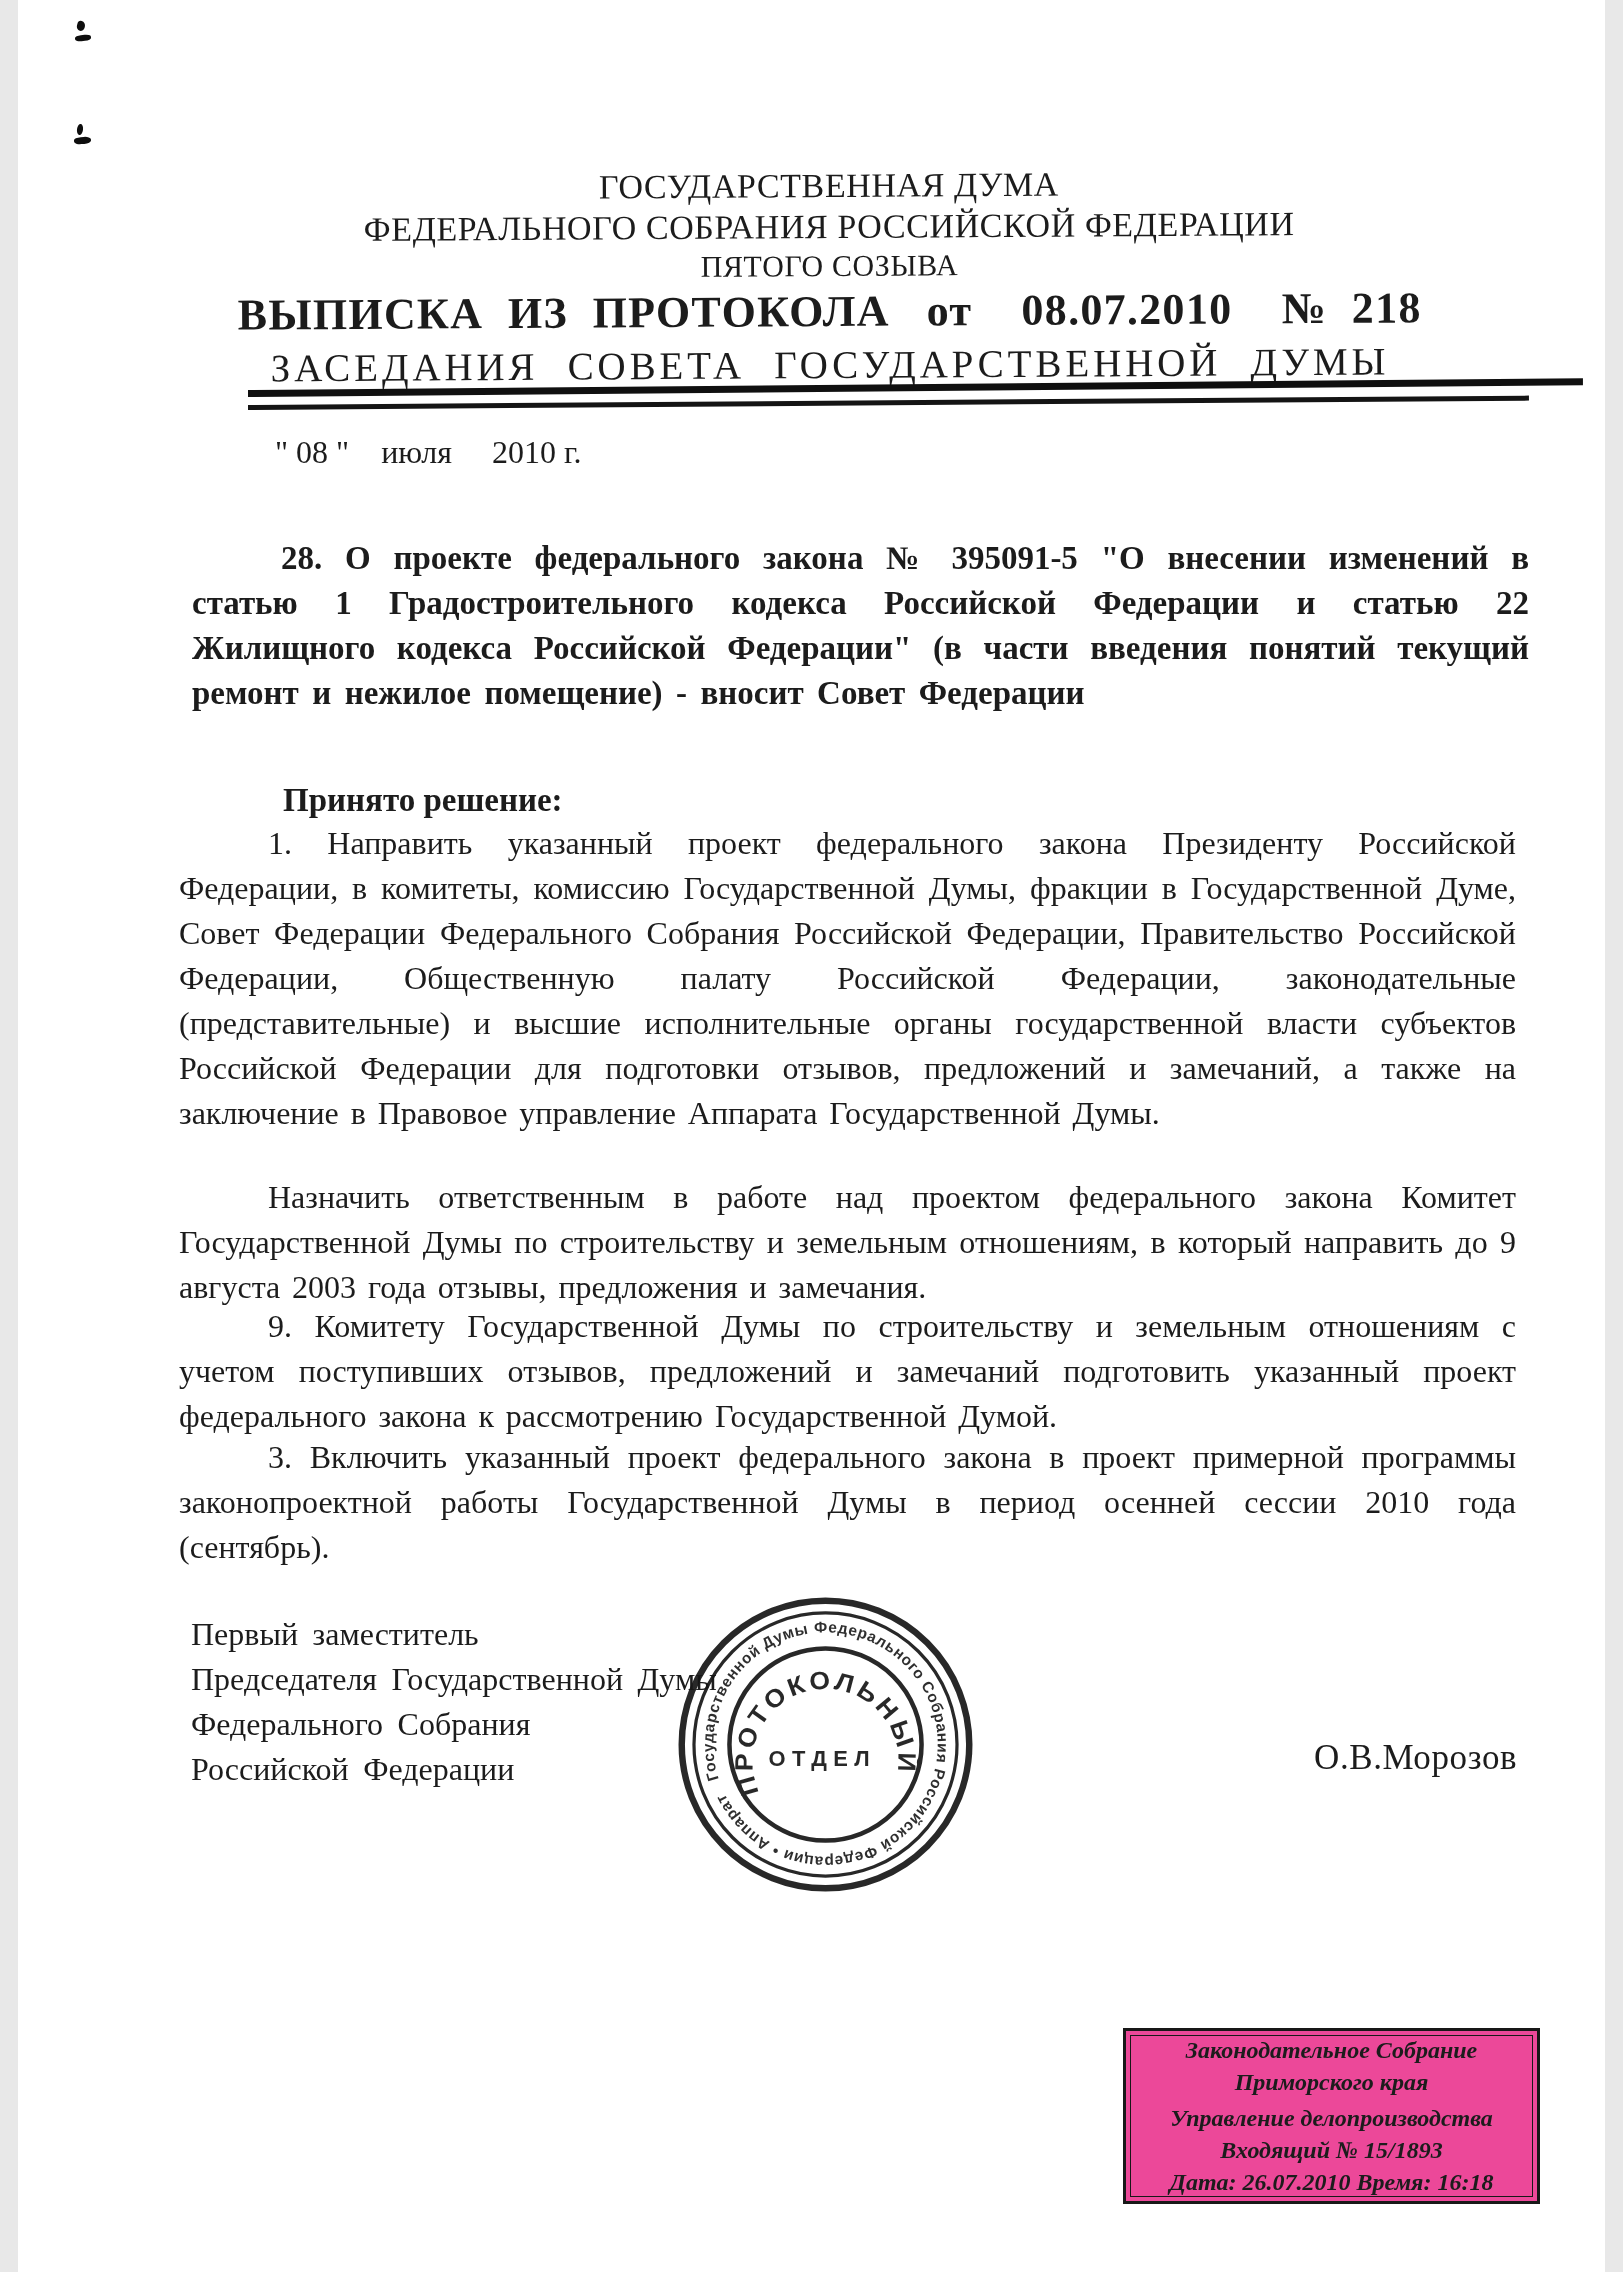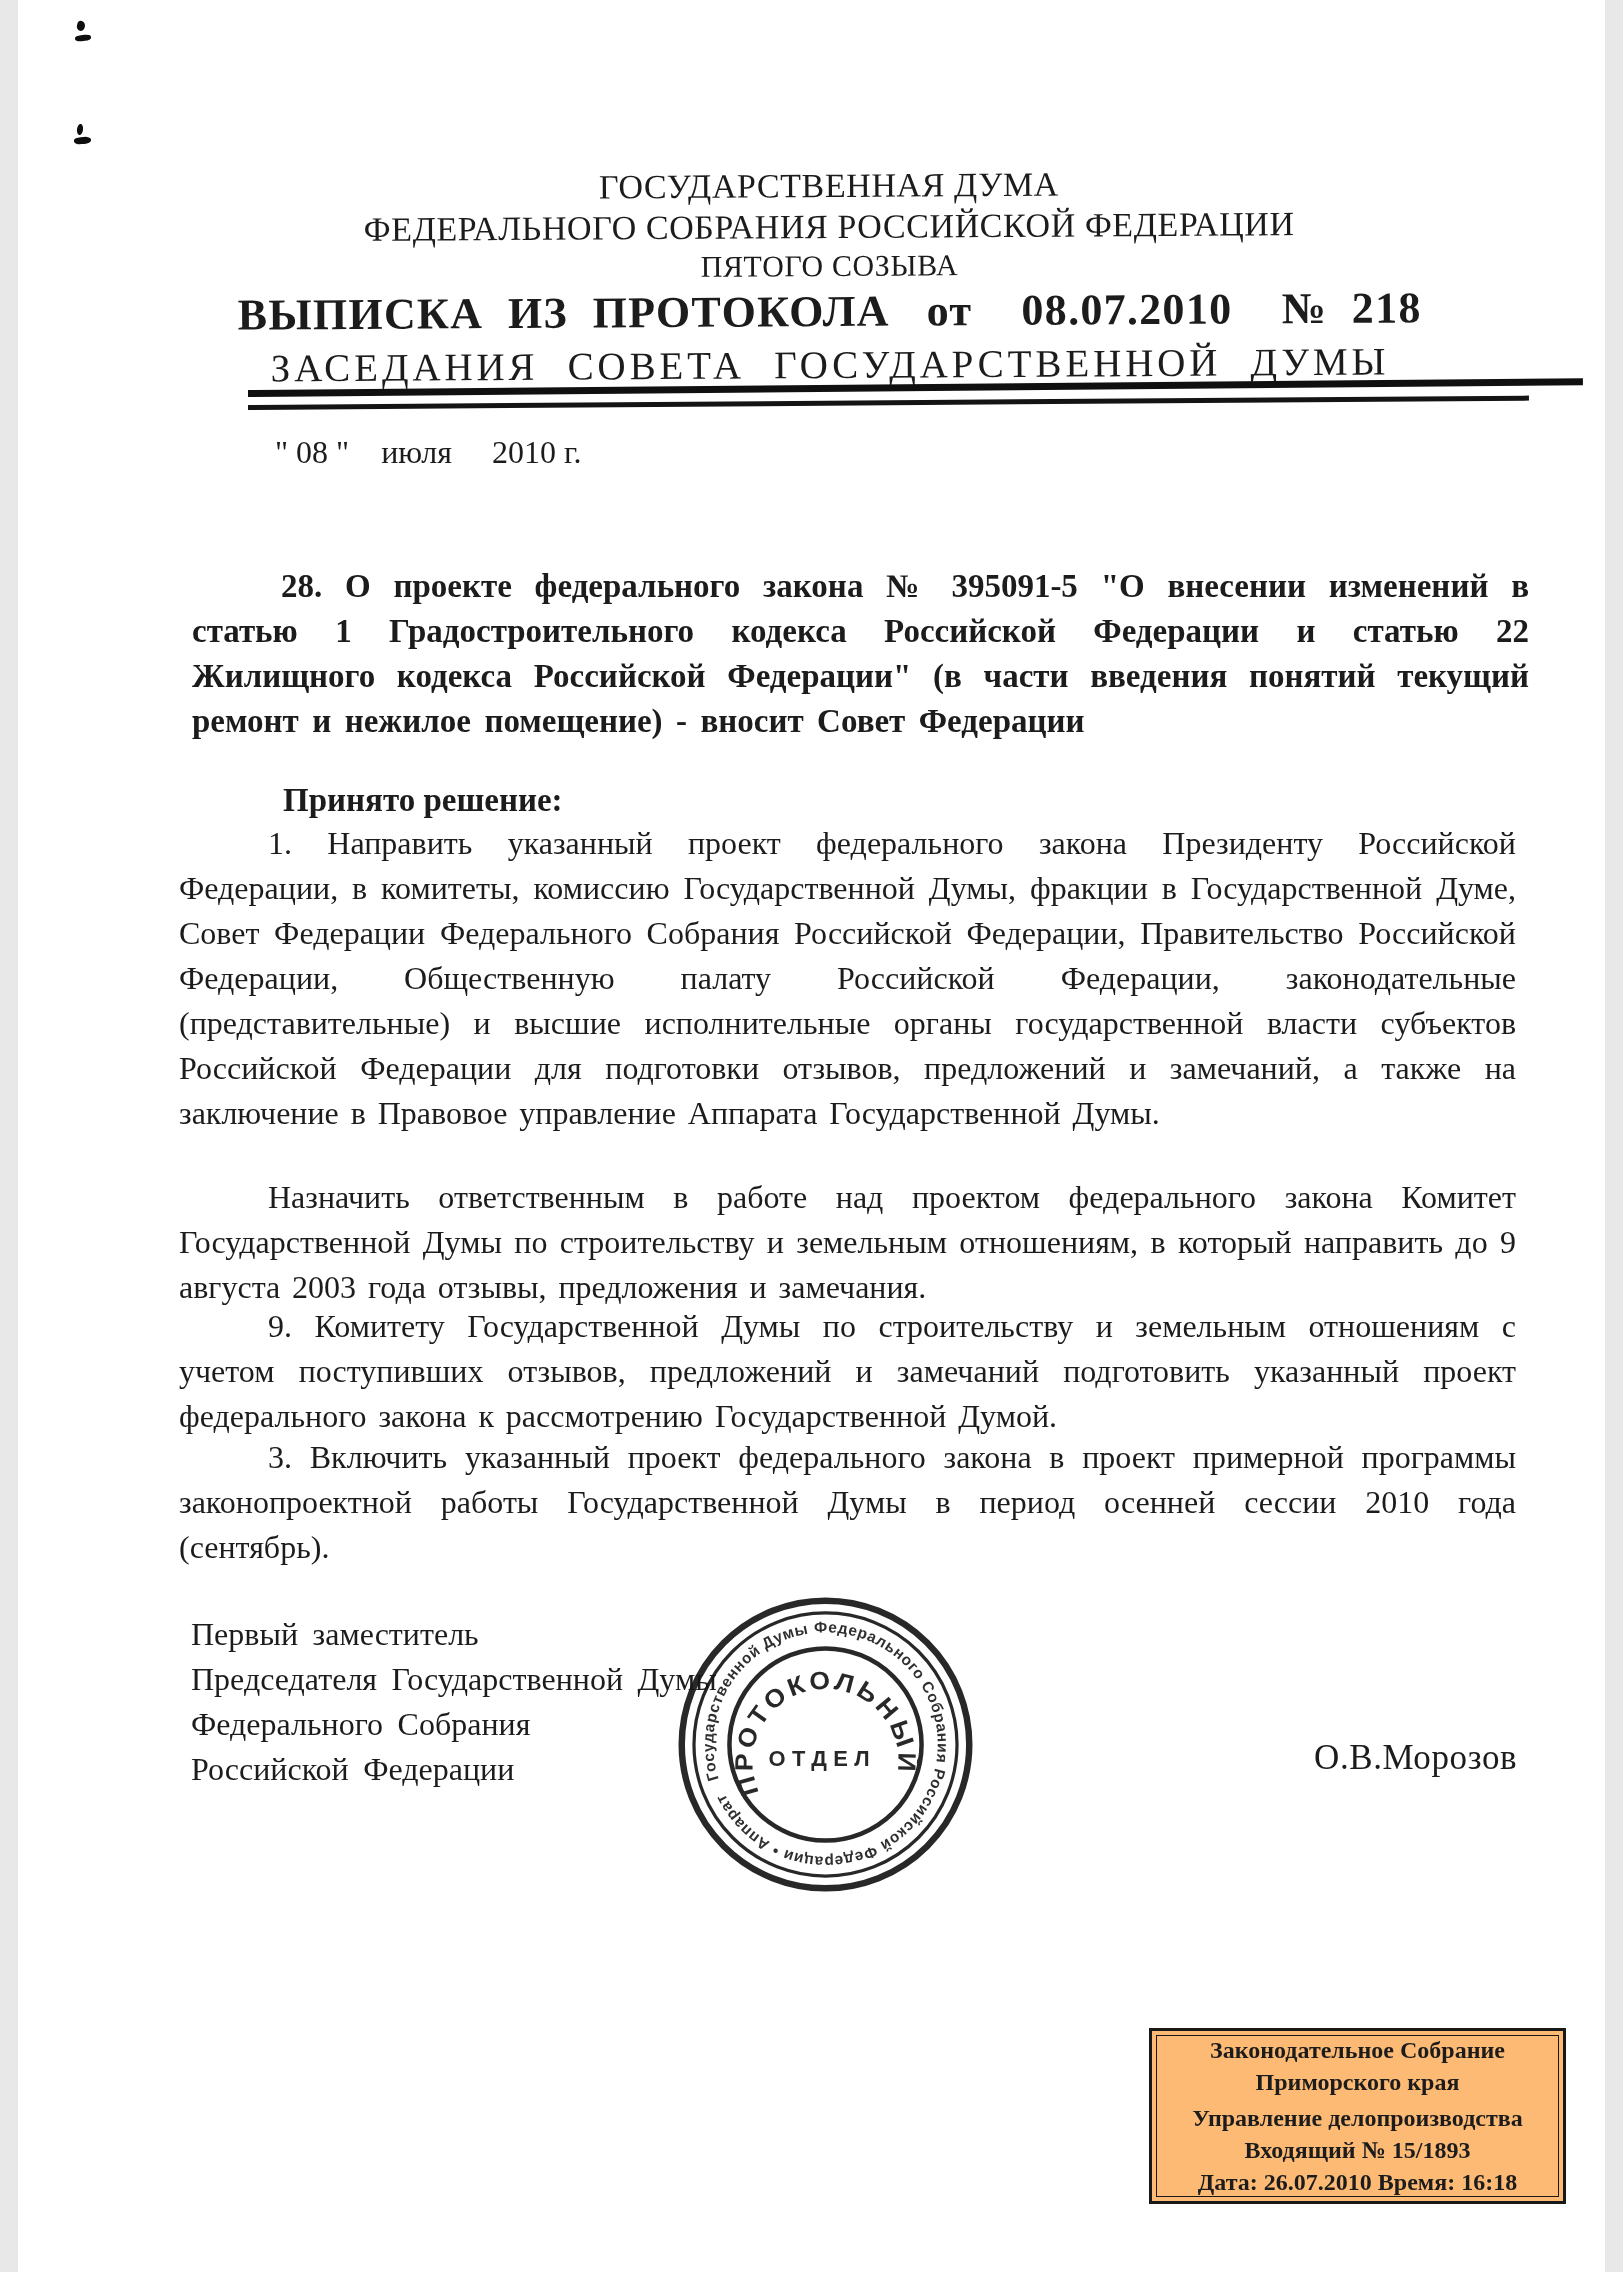--- a/index.html
+++ b/index.html
@@ -29,21 +29,21 @@
     position:absolute; left:230px; top:405px; width:1281px; height:4.5px;
     background:#141414; transform:rotate(-0.42deg); transform-origin:left center;
   }
 
   .date-line {
     position:absolute; left:257px; top:434px; font-size:32px; white-space:pre;
   }
 
   
   .subject {
-    position:absolute; left:174px; top:564px; width:1337px;
+    position:absolute; left:174px; top:536px; width:1337px;
     font-size:33px; line-height:45px; font-weight:700;
     text-align:justify; text-indent:89px; word-spacing:5.2px;
   }
   .decision-label {
     position:absolute; left:265px; top:782px; font-size:33px; font-weight:700;
   }
   .bodypara {
     position:absolute; left:161px; width:1337px;
     font-size:32px; line-height:45px; text-align:justify;
     text-indent:89px; word-spacing:3.9px;
@@ -60,22 +60,22 @@
   }
   .signatory-name {
     position:absolute; left:1296px; top:1738px; font-size:35px; letter-spacing:0.6px;
   }
 
   
   .stamp-svg { position:absolute; left:656px; top:1593px; opacity:0.92; }
 
   
   .inbox {
-    position:absolute; left:1131px; top:2028px; width:417px; height:176px;
-    border:3.2px solid #181818; box-sizing:border-box; background:#fdba74;
+    position:absolute; left:1105px; top:2028px; width:417px; height:176px;
+    border:3.2px solid #181818; box-sizing:border-box; background:#ec4899;font-style:italic;
   }
   .inbox-inner {
     position:absolute; inset:3.9px; border:1.9px solid #181818;
     display:flex; flex-direction:column; justify-content:center;
     text-align:center; font-weight:700; font-size:24px; line-height:32px;
   }
   .inbox-gap { margin-top:4px; }
 
   
   .mark { position:absolute; background:#0e0e0e; }

